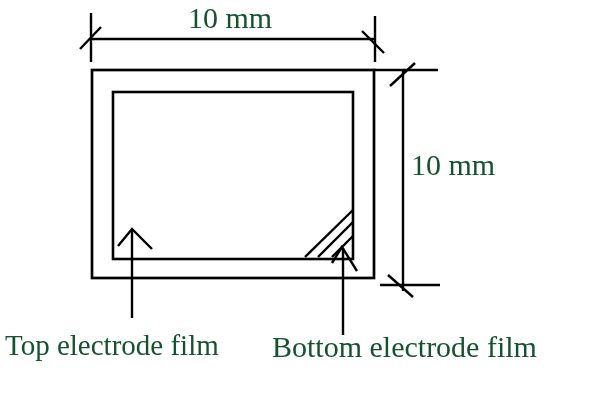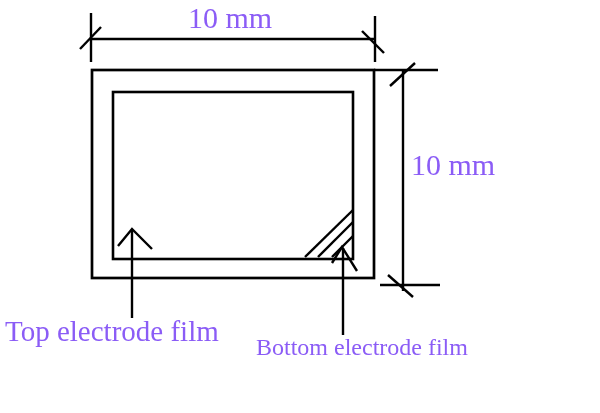--- a/index.html
+++ b/index.html
@@ -8,28 +8,28 @@
     width: 600px;
     height: 413px;
     background: #ffffff;
     overflow: hidden;
     font-family: "Liberation Serif", "DejaVu Serif", serif;
     color: #000000;
   }
   .canvas svg { position: absolute; left: 0; top: 0; }
   .lbl {
     position: absolute;
-    color: #8b5cf6;
+    color: #14532d;
     white-space: nowrap;
     -webkit-font-smoothing: antialiased;
   }
   .lbl-dim-top    { left: 183px; top: 1px;  width: 94px; font-size: 30px; text-align: center; }
   .lbl-dim-right  { left: 411px; top: 148px; font-size: 30px; }
-  .lbl-top-electrode { left: 5px; top: 315px; font-size: 29px; }
-  .lbl-bottom-electrode { left: 247px; top: 329px; font-size: 24px; line-height: 36px; text-align: center; }
+  .lbl-top-electrode { left: 5px; top: 329px; font-size: 29px; }
+  .lbl-bottom-electrode { left: 263px; top: 329px; font-size: 30px; line-height: 36px; text-align: center; }
   .lbl-bottom-electrode .l1 { padding-left: 9px; }
 </style>
 </head>
 <body>
 
 <div class="canvas">
 
   <svg width="600" height="413" viewBox="0 0 600 413" fill="none" stroke="#000000" stroke-width="2.4" stroke-linecap="butt">
 
     <rect x="92" y="70" width="282" height="208" stroke-width="2.7"></rect>

